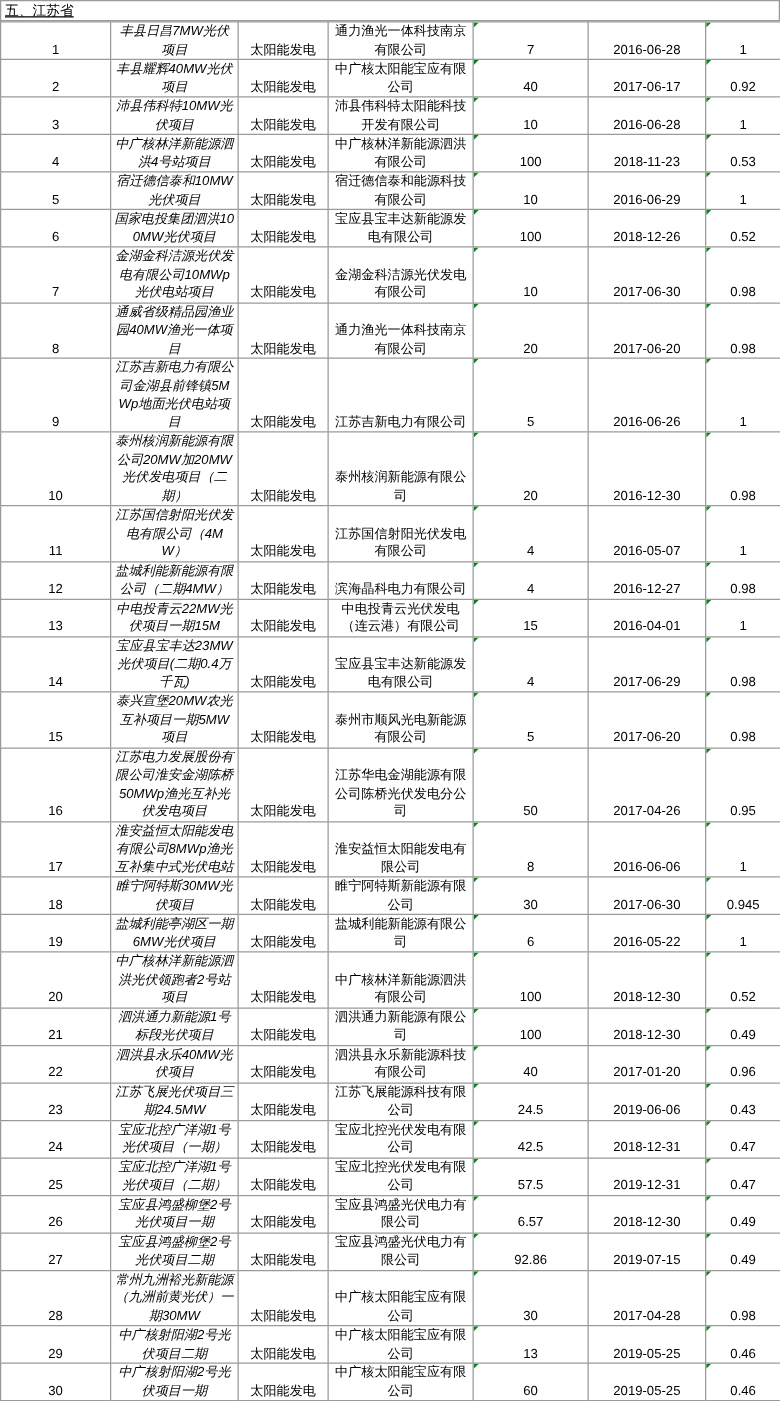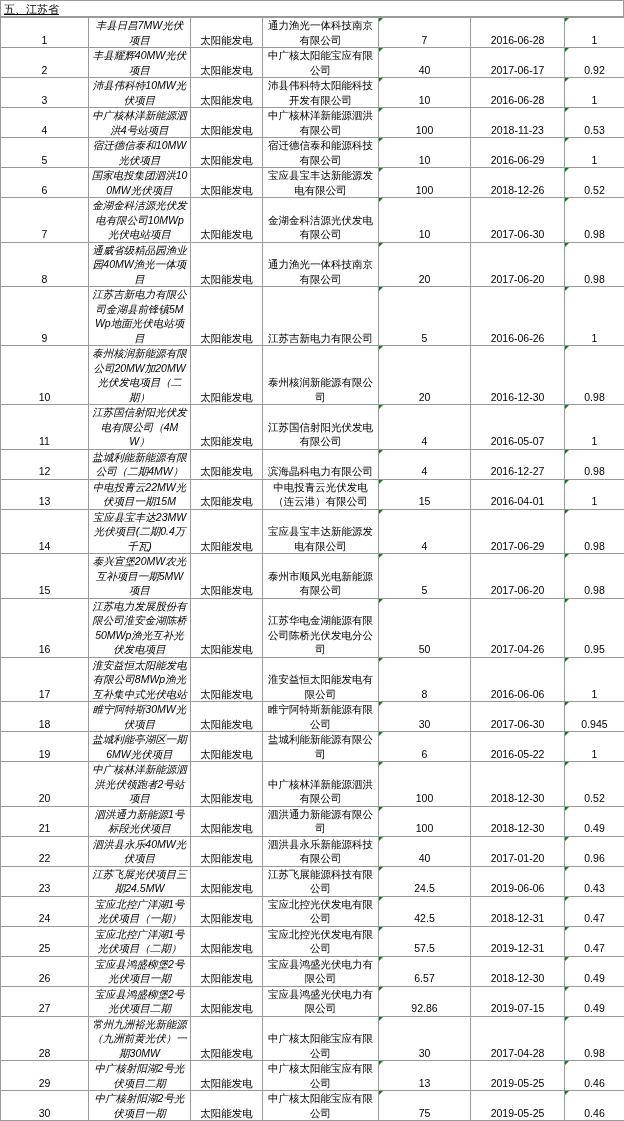--- a/index.html
+++ b/index.html
@@ -370,21 +370,21 @@
           <td class="owner">中广核太阳能宝应有限公司</td>
           <td class="cap errflag">13</td>
           <td class="date">2019-05-25</td>
           <td class="ratio errflag">0.46</td>
         </tr>
         <tr>
           <td class="idx">30</td>
           <td class="name">中广核射阳湖2号光伏项目一期</td>
           <td class="type">太阳能发电</td>
           <td class="owner">中广核太阳能宝应有限公司</td>
-          <td class="cap errflag">75</td>
+          <td class="cap errflag">60</td>
           <td class="date">2019-05-25</td>
           <td class="ratio errflag">0.46</td>
         </tr>
         <tr>
           <td class="idx">31</td>
           <td class="name">中广核柳堡1号光伏项目二期</td>
           <td class="type">太阳能发电</td>
           <td class="owner">中广核太阳能科技宝应有限公司</td>
           <td class="cap errflag">10</td>
           <td class="date">2019-05-27</td>

